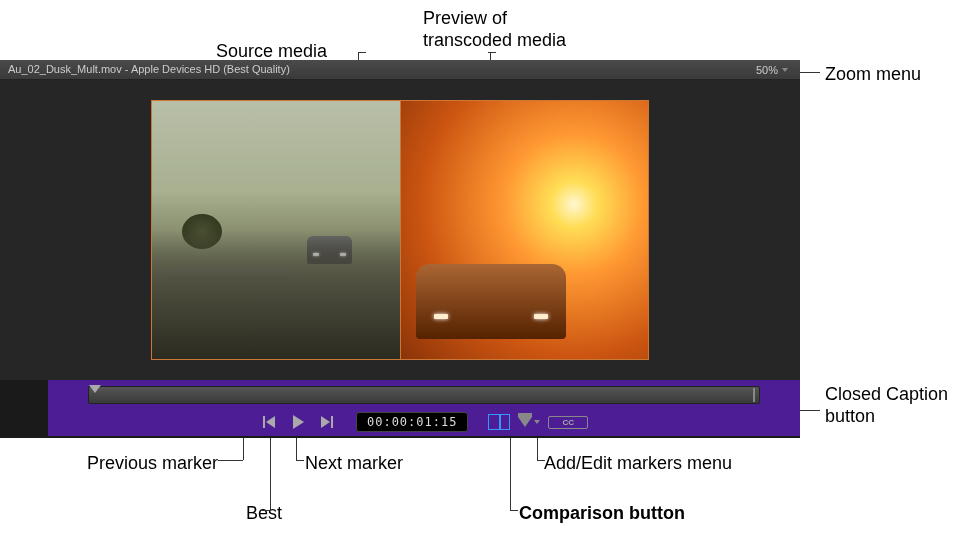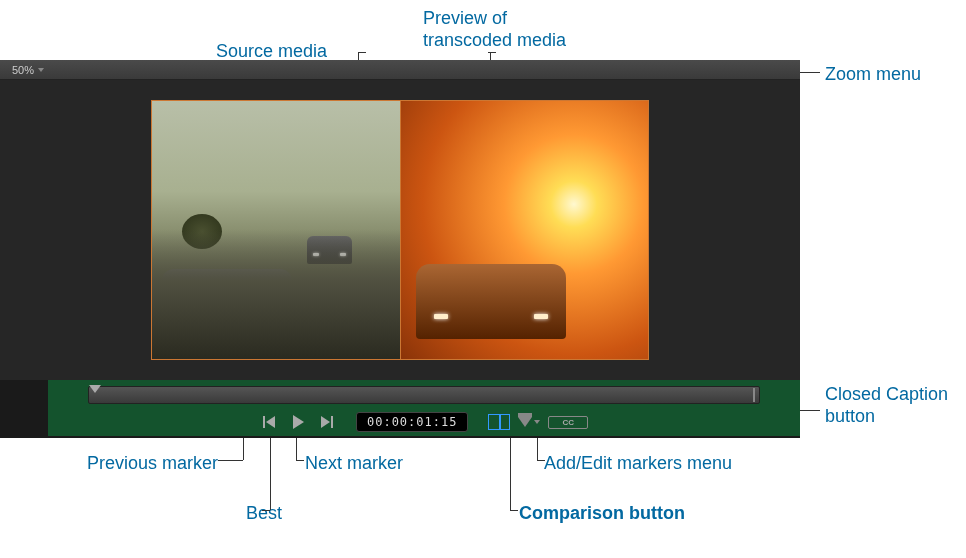--- a/index.html
+++ b/index.html
@@ -8,21 +8,21 @@
     height: 558px;
     background: #fff;
     font-family: -apple-system, Helvetica, Arial, sans-serif;
     font-size: 13px;
     color: #333;
     position: relative;
   }
   .callout {
     position: absolute;
     font-size: 18px;
-    color: #0369a1;
+    color: #000000;
     white-space: nowrap;
   }
   .callout-line {
     position: absolute;
     background: #333;
   }
   .viewer-window {
     position: absolute;
     left: 0;
     top: 60px;
@@ -127,21 +127,21 @@
   .car1 { left: 155px; bottom: 95px; width: 45px; height: 28px; background: linear-gradient(#666,#333); }
   .car2 { left: 10px; bottom: 20px; width: 130px; height: 70px; border-radius: 12px 12px 4px 4px; background: linear-gradient(#777,#222); }
   .car2::before { left: 15px; width: 12px; height: 5px; bottom: 18px; }
   .car2::after { right: 15px; width: 12px; height: 5px; bottom: 18px; }
   .car-t1 { position: absolute; left: 15px; bottom: 20px; width: 150px; height: 75px; background: linear-gradient(to bottom, #aa6633, #552200); border-radius: 14px 14px 4px 4px; }
   .car-t1::before, .car-t1::after { content:""; position:absolute; bottom: 20px; width: 14px; height: 5px; background: #ffeecc; box-shadow: 0 0 4px #fff; border-radius: 1px; }
   .car-t1::before { left: 18px; }
   .car-t1::after { right: 18px; }
   .transport {
     height: 56px;
-    background: #14532d;
+    background: #4c1d95;
     padding: 4px 40px 0;
     margin-left: 48px;
   }
   .timeline {
     height: 18px;
     background: linear-gradient(#555,#3a3a3a);
     border: 1px solid #222;
     border-radius: 2px;
     position: relative;
     margin: 2px 0 6px;
@@ -271,20 +271,21 @@
 <div class="callout-line" style="left:262px;top:510px;width:8px;height:1px;"></div>
 <div class="callout-line" style="left:296px;top:422px;width:1px;height:38px;"></div>
 <div class="callout-line" style="left:296px;top:460px;width:8px;height:1px;"></div>
 <div class="callout-line" style="left:510px;top:422px;width:1px;height:88px;"></div>
 <div class="callout-line" style="left:510px;top:510px;width:8px;height:1px;"></div>
 <div class="callout-line" style="left:537px;top:422px;width:1px;height:38px;"></div>
 <div class="callout-line" style="left:537px;top:460px;width:8px;height:1px;"></div>
 
 <div class="viewer-window">
   <div class="titlebar">
+    <span>Au_02_Dusk_Mult.mov - Apple Devices HD (Best Quality)</span>
     <span class="zoom-menu">
       <span>50%</span>
       <span class="down-arrow"></span>
     </span>
   </div>
 
   <div class="preview-area">
     <div class="preview-frame">
       <div class="corner-mark corner-tl"></div>
       <div class="corner-mark corner-tr"></div>

